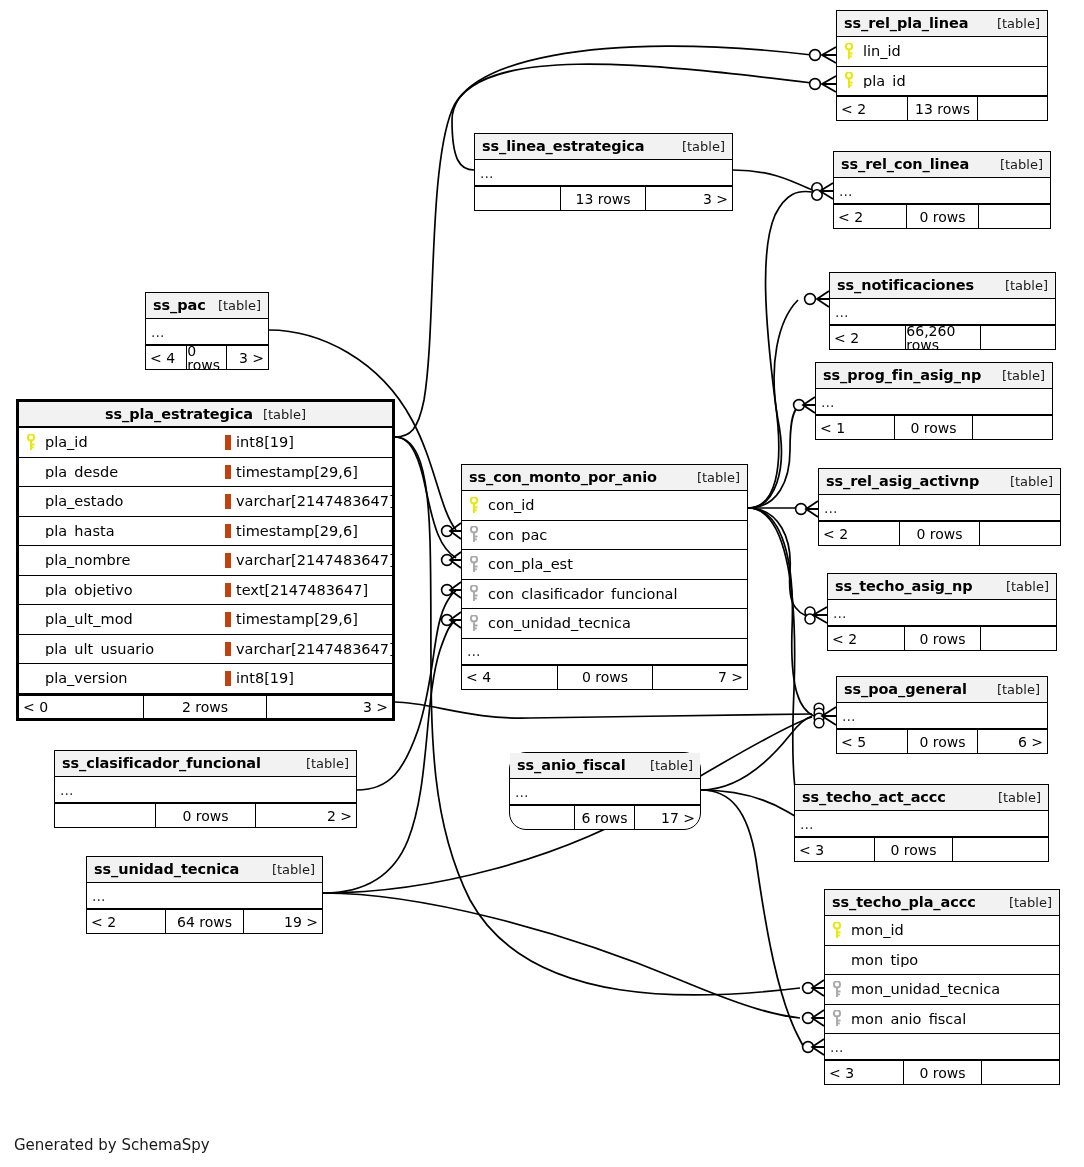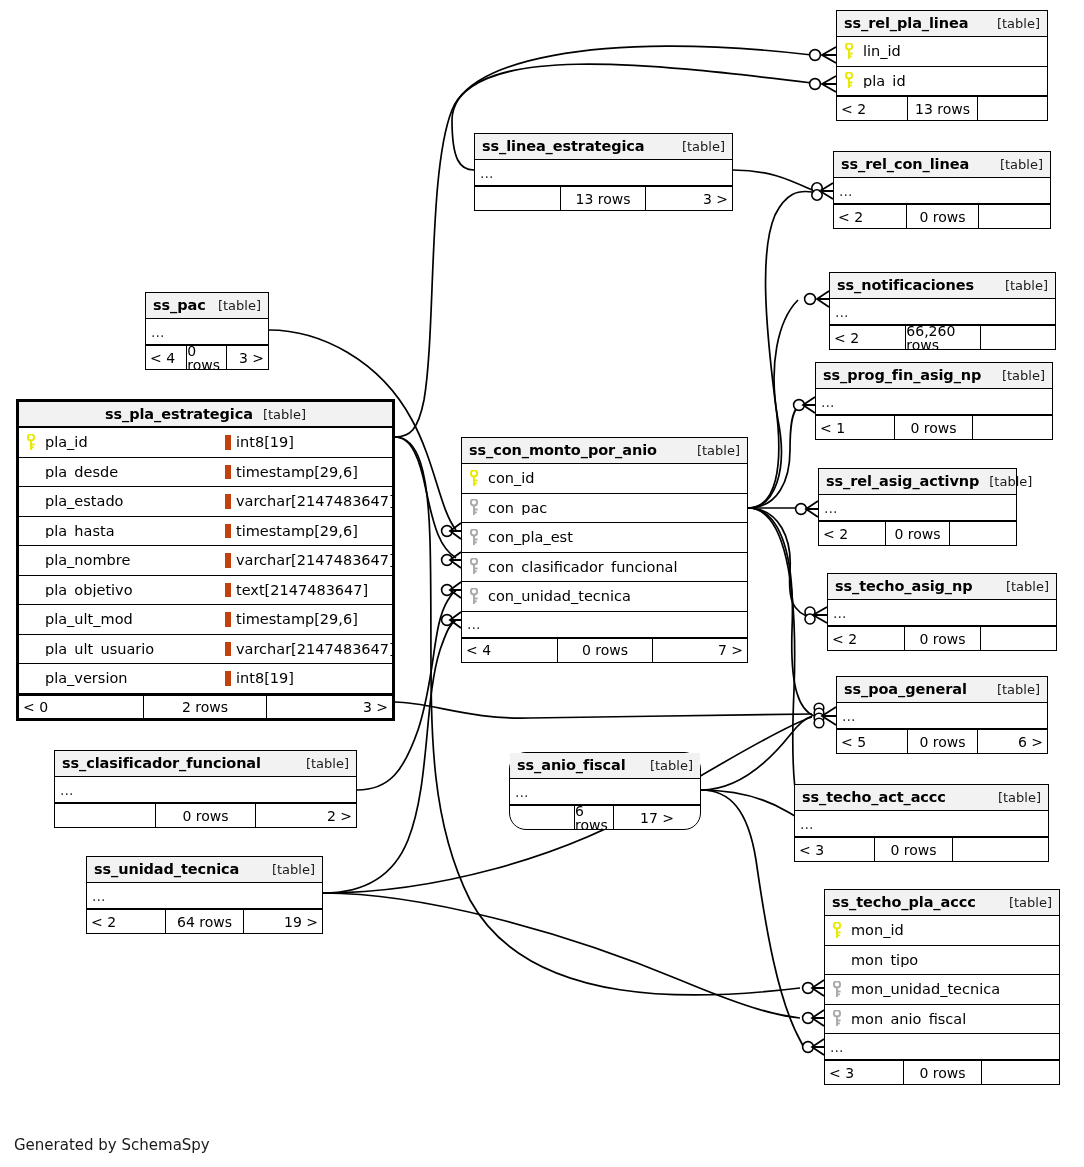--- a/index.html
+++ b/index.html
@@ -397,35 +397,35 @@
             <span class="col-name">pla_version</span>
             <span class="col-type">int8[19]</span>
           </div>
         </div>
         <div class="tbl-footer">
           <span class="ft-cell ft-left" style="width:126px">&lt; 0</span>
           <span class="ft-cell ft-mid" style="width:126px">2 rows</span>
           <span class="ft-cell ft-right" style="width:127px">3 &gt;</span>
         </div>
       </div>
-      <div class="table-node" style="left: 818px; top: 468px; width: 199px;">
+      <div class="table-node" style="left: 818px; top: 468px; width: 243px;">
         <div class="tbl-header">
           <span class="tbl-name">ss_rel_asig_activnp</span>
           <span class="tbl-kind">[table]</span>
         </div>
         <div class="tbl-rows">
           <div class="tbl-row ellipsis-row">...</div>
         </div>
         <div class="tbl-footer">
           <span class="ft-cell ft-left" style="width:81px">&lt; 2</span>
           <span class="ft-cell ft-mid" style="width:81px">0 rows</span>
           <span class="ft-cell ft-right" style="width:81px"></span>
         </div>
       </div>
-      <div class="table-node" style="left: 461px; top: 437px; width: 287px;">
+      <div class="table-node" style="left: 461px; top: 464px; width: 287px;">
         <div class="tbl-header">
           <span class="tbl-name">ss_con_monto_por_anio</span>
           <span class="tbl-kind">[table]</span>
         </div>
         <div class="tbl-rows">
           <div class="tbl-row">
             <span class="col-key">
               <svg class="keyicon" width="10" height="17" viewBox="0 0 10 17">
                 <circle cx="5" cy="3.4" r="3.1" fill="none" stroke="#e8e800" stroke-width="1.9"></circle>
                 <path d="M5 6.2 L5 16" stroke="#e8e800" stroke-width="1.9" fill="none"></path>
@@ -532,21 +532,21 @@
       <div class="table-node" style="left: 509px; top: 752px; width: 192px; border-radius: 17px;">
         <div class="tbl-header">
           <span class="tbl-name">ss_anio_fiscal</span>
           <span class="tbl-kind">[table]</span>
         </div>
         <div class="tbl-rows">
           <div class="tbl-row ellipsis-row">...</div>
         </div>
         <div class="tbl-footer">
           <span class="ft-cell ft-left" style="width:64px"></span>
-          <span class="ft-cell ft-mid" style="width:40px">6 rows</span>
+          <span class="ft-cell ft-mid" style="width:61px">6 rows</span>
           <span class="ft-cell ft-right" style="width:64px">17 &gt;</span>
         </div>
       </div>
       <div class="table-node" style="left: 794px; top: 784px; width: 255px;">
         <div class="tbl-header">
           <span class="tbl-name">ss_techo_act_accc</span>
           <span class="tbl-kind">[table]</span>
         </div>
         <div class="tbl-rows">
           <div class="tbl-row ellipsis-row">...</div>

